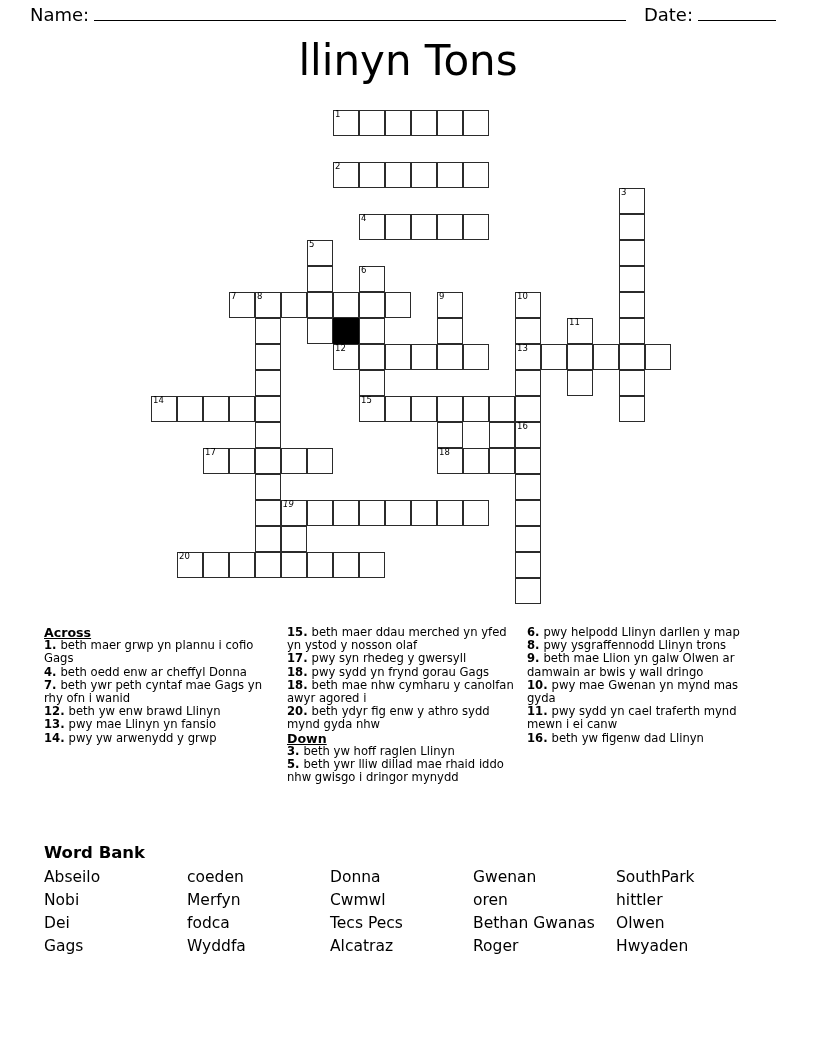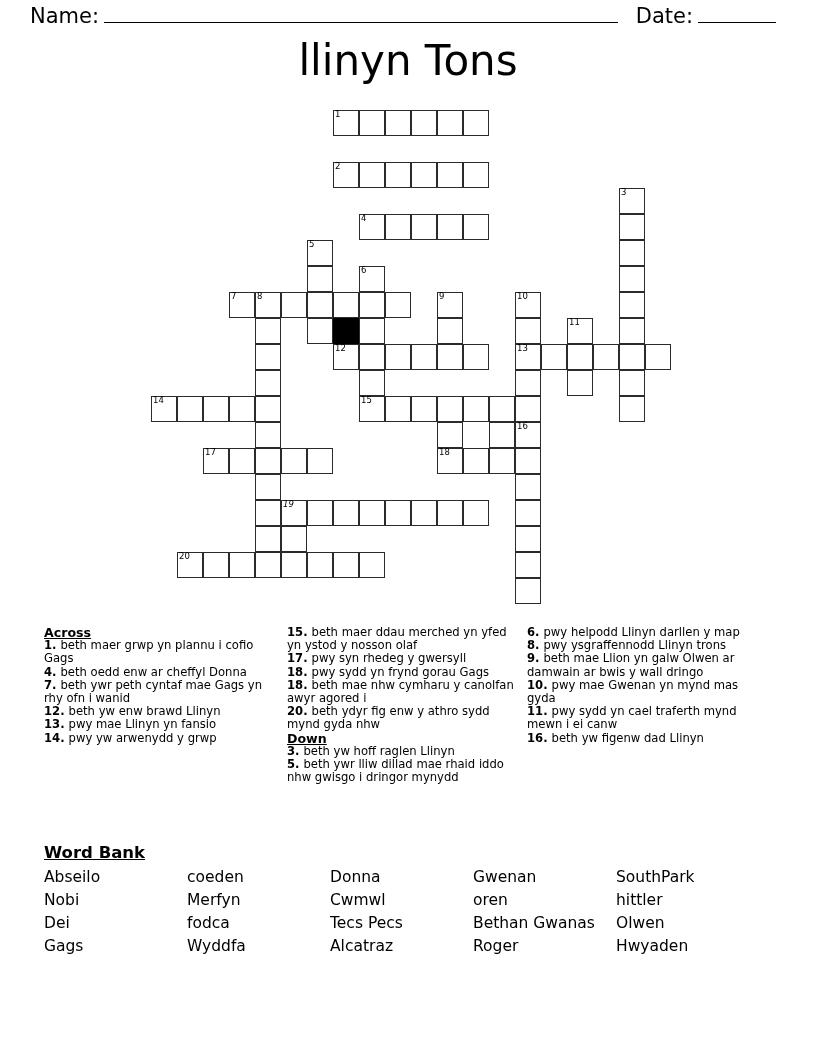--- a/index.html
+++ b/index.html
@@ -19,21 +19,21 @@
   }
 
   
   .header-row {
     position: absolute;
     top: 4px; left: 0; right: 0;
     height: 26px;
     display: flex;
     align-items: baseline;
     padding: 0 38px 0 30px;
-    font-size: 21px;
+    font-size: 18px;
     justify-content: space-between;
   }
   .hdr-label { font-weight: 400; white-space: nowrap; }
   .hdr-rule {
     border-bottom: 1.3px solid #000;
     height: 14px;
     margin: 0 2px 0 5px;
   }
   .name-rule { flex: 1 1 auto; }
   .date-rule { width: 78px; flex: 0 0 78px; }
@@ -104,21 +104,20 @@
 
   
   #wordbank {
     position: absolute;
     left: 44px;
     top: 843px;
     width: 740px;
   }
   .wb-head {
     font-weight: bold;
-    text-decoration: underline;
     font-size: 16.5px;
     display: block;
     margin-bottom: 6px;
   }
   .wb-grid {
     display: grid;
     grid-template-columns: 143px 143px 143px 143px 150px;
     row-gap: 5px;
     font-size: 15.5px;
     line-height: 18px;

